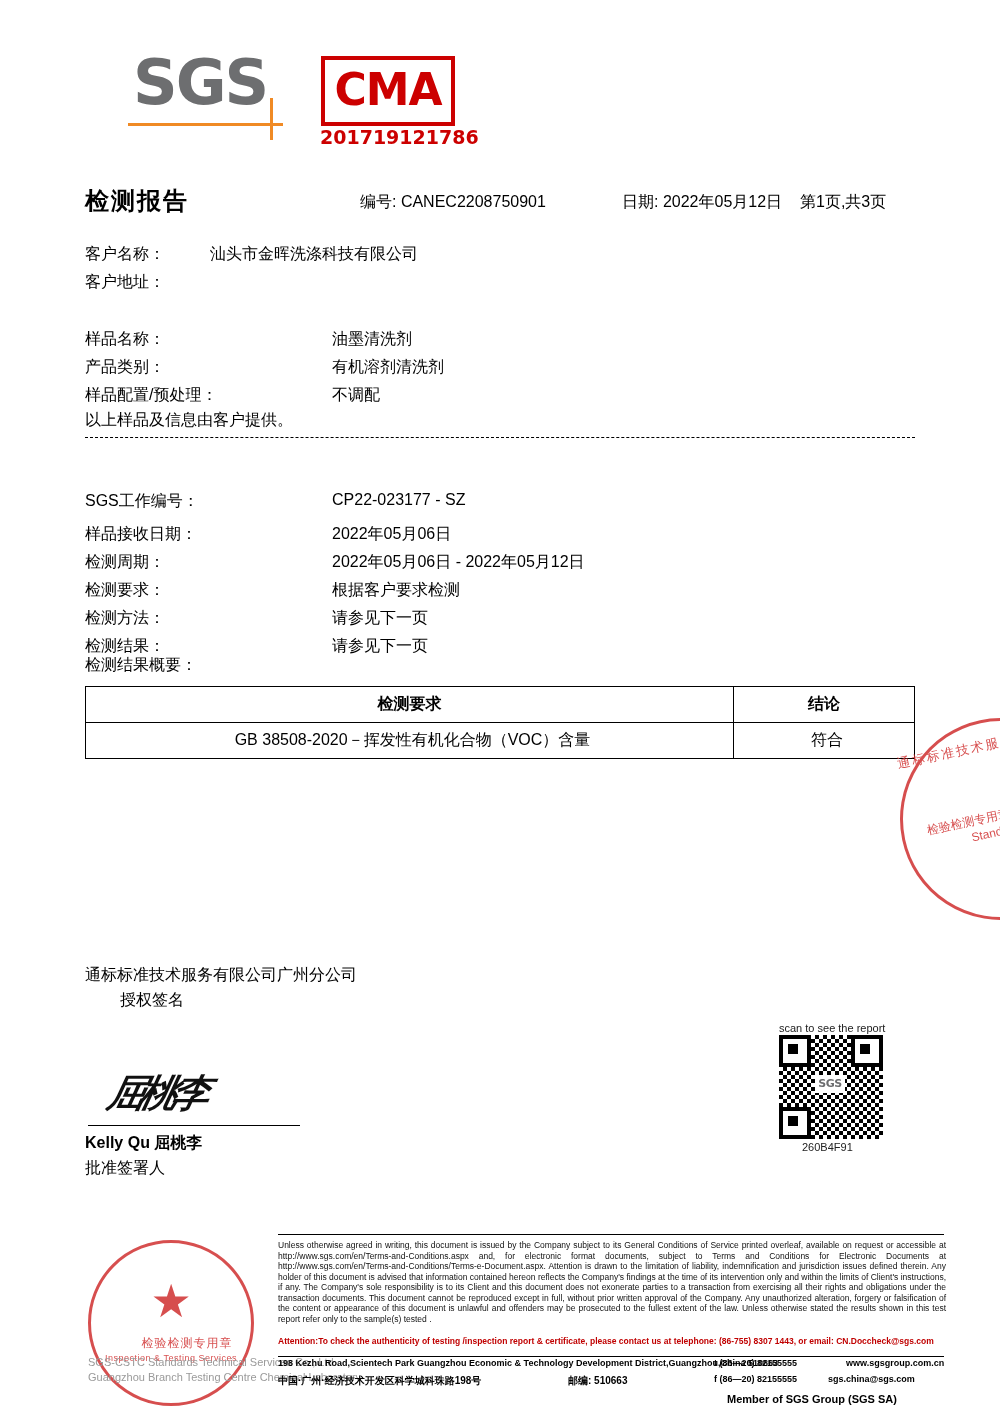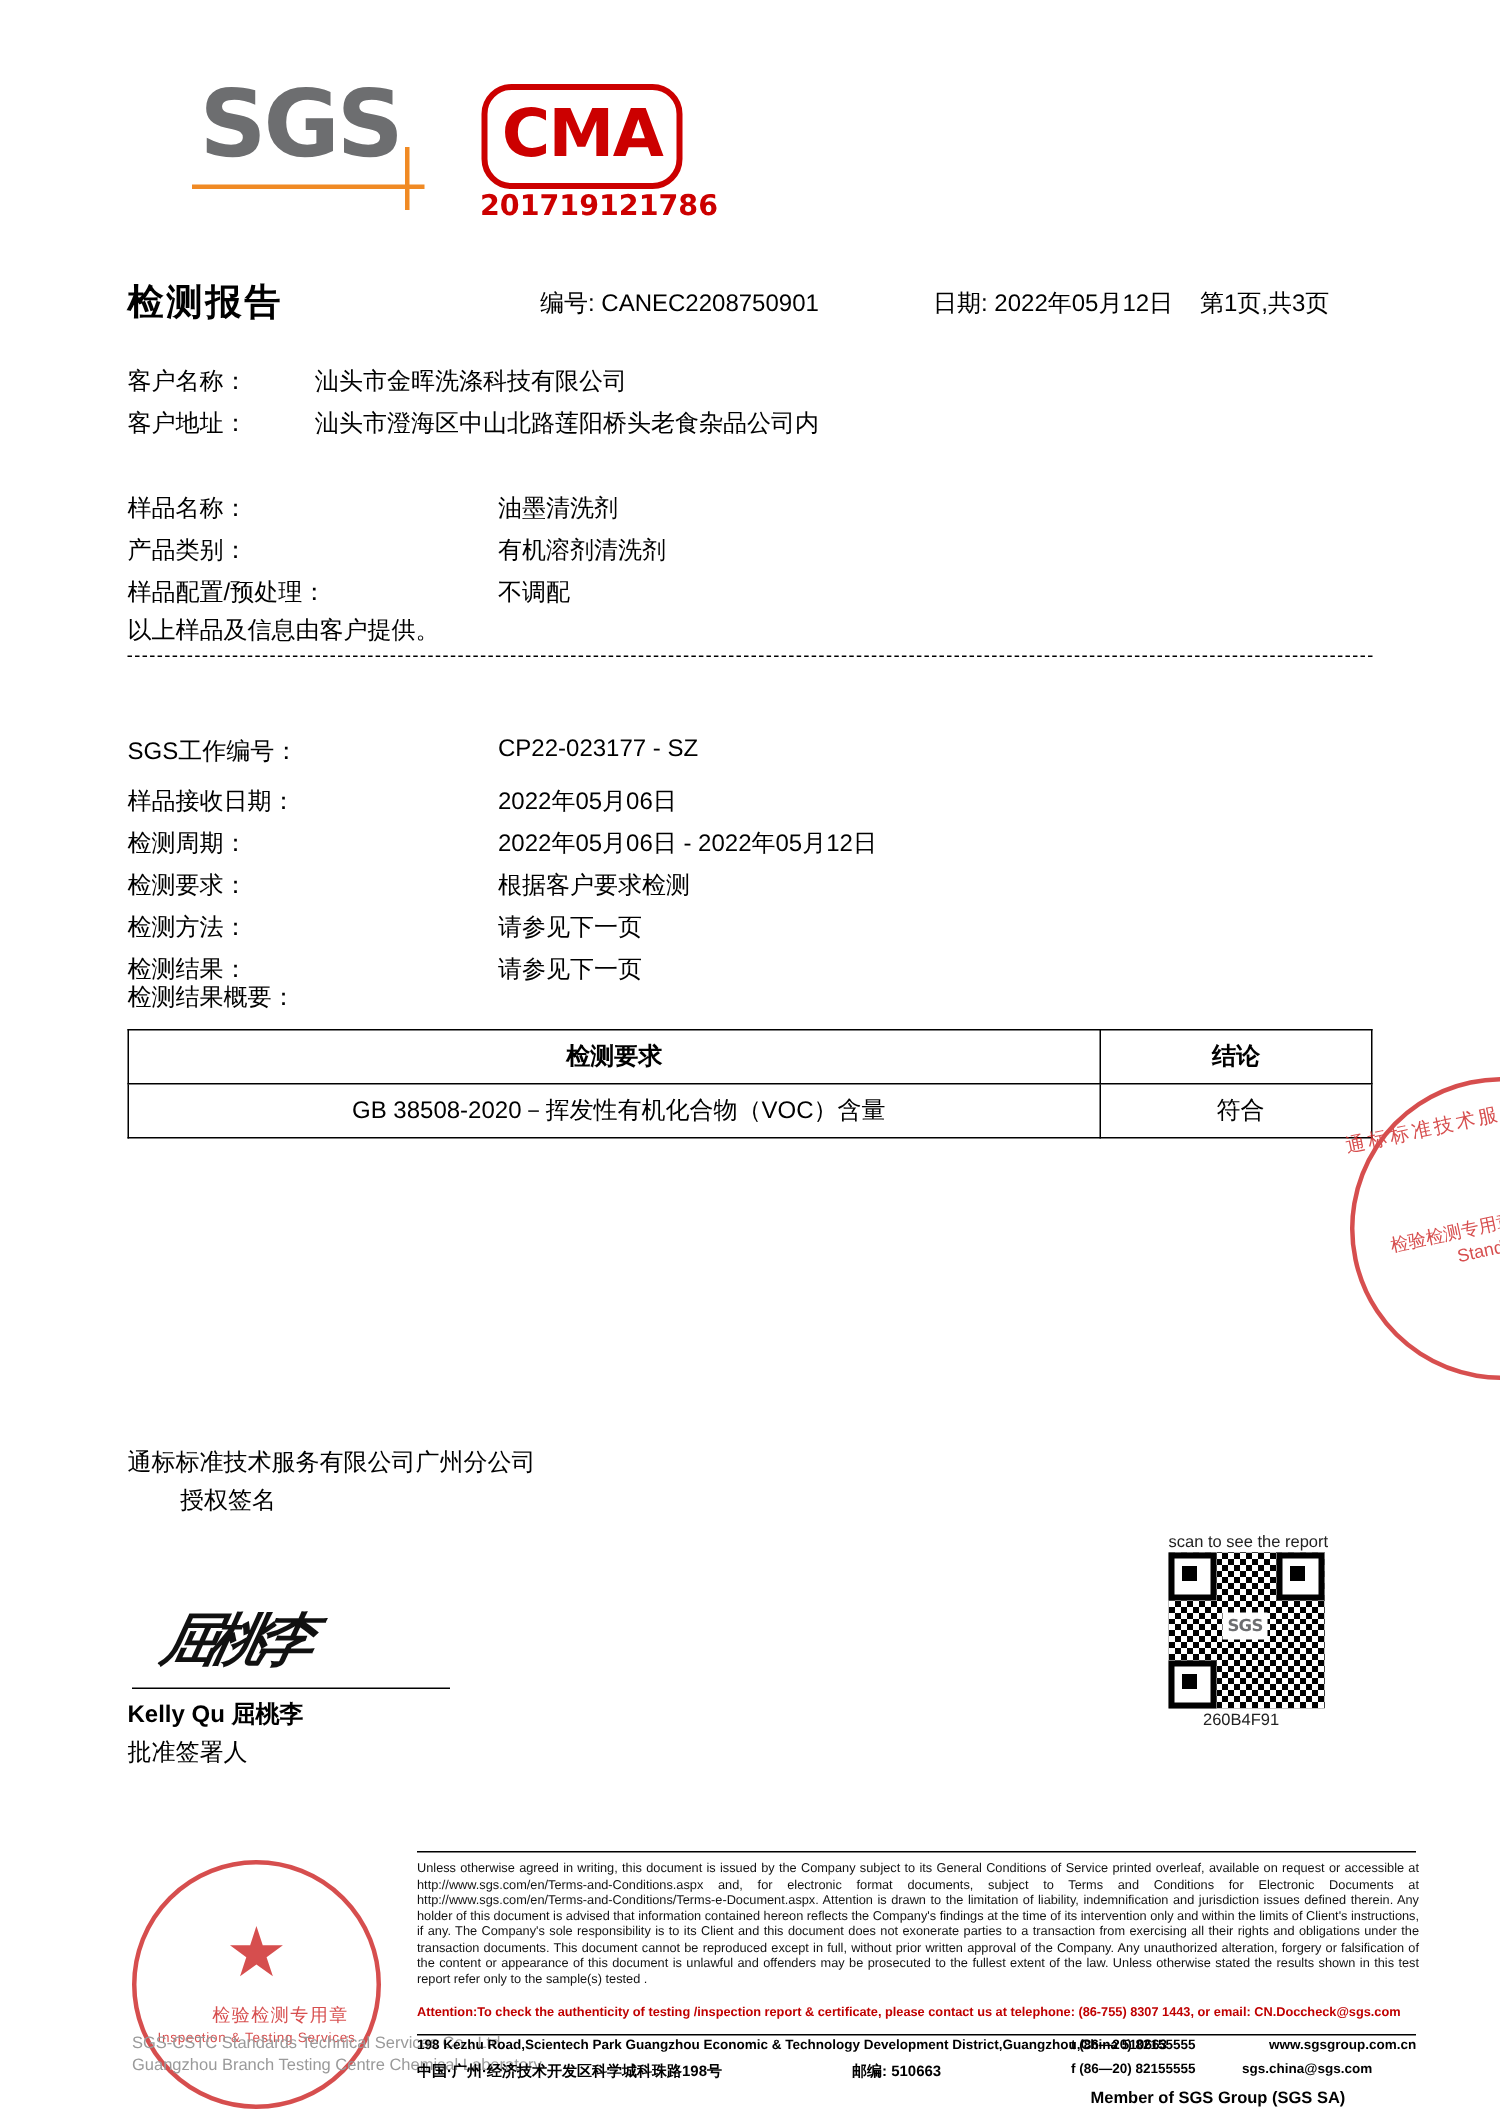--- a/index.html
+++ b/index.html
@@ -53,21 +53,21 @@
     height: 42px;
     background: #f08a24;
   }
   .cma-box {
     position: absolute;
     left: 321px;
     top: 56px;
     width: 126px;
     height: 62px;
     border: 4px solid #cc0000;
-    border-radius: 20px;
+    border-radius: 0;
   }
   .cma-text {
     position: absolute;
     left: 0; top: 0;
     width: 126px;
     height: 62px;
     line-height: 60px;
     text-align: center;
     font-family: "DejaVu Sans", sans-serif;
     font-weight: bold;
@@ -448,21 +448,20 @@
 
   <div class="doc-title">检测报告</div>
   <div class="doc-no">编号: CANEC2208750901</div>
   <div class="doc-date">日期: 2022年05月12日</div>
   <div class="doc-pages">第1页,共3页</div>
 
   <div class="field" style="left:85px; top:244px;text-align:right;">客户名称：</div>
   <div class="fval" style="left:210px; top:244px;">汕头市金晖洗涤科技有限公司</div>
 
   <div class="field" style="left:85px; top:272px;">客户地址：</div>
-  <div class="fval" style="left:210px; top:272px;">汕头市澄海区中山北路莲阳桥头老食杂品公司内</div>
 
   <div class="field" style="left:85px; top:329px;">样品名称：</div>
   <div class="fval" style="left:332px; top:329px;">油墨清洗剂</div>
 
   <div class="field" style="left:85px; top:357px;">产品类别：</div>
   <div class="fval" style="left:332px; top:357px;">有机溶剂清洗剂</div>
 
   <div class="field" style="left:85px; top:385px;">样品配置/预处理：</div>
   <div class="fval" style="left:332px; top:385px;">不调配</div>
 

